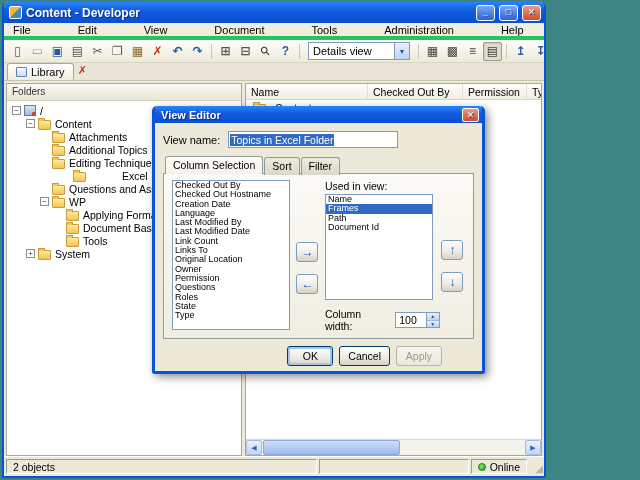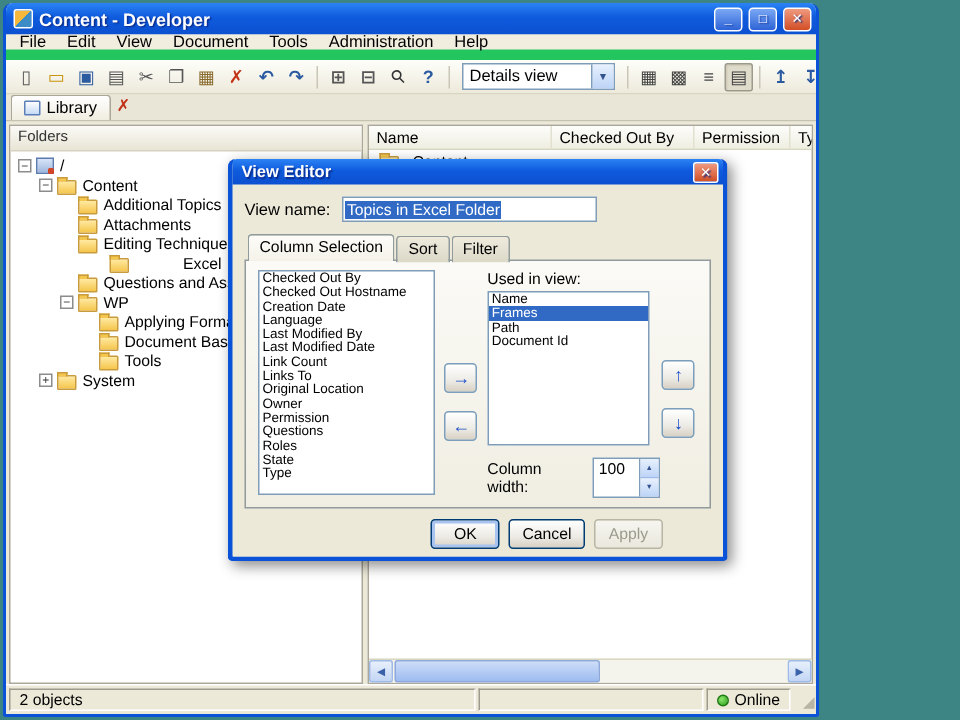--- a/index.html
+++ b/index.html
@@ -16,21 +16,21 @@
   .app-icon { width:13px; height:13px; flex:none; border-radius:2px;
     background:linear-gradient(135deg,#F5B73C 0 50%,#3C8CC8 50% 100%); border:1px solid #fff; }
   .title-text { flex:1; white-space:nowrap; overflow:hidden; }
   .winbtn { width:19px; height:16px; flex:none; border-radius:3px; border:1px solid #fff;
     color:#fff; font-size:9px; line-height:13px; text-align:center; font-weight:bold;
     background:linear-gradient(#7AA8F5,#2E63D6); }
   .winbtn.close { background:linear-gradient(#F09A80,#D14E24); }
 
   
   .menubar { height:17px; flex:none; display:flex; align-items:center; background:#F1EEDF;
-    border-bottom:7px solid #22c55e; font-size:11px; padding-left:2px; }
+    border-bottom:4px solid #22c55e; font-size:11px; padding-left:2px;gap:33px; }
   .menu-item { padding:1px 7px; }
 
   
   .toolbar { height:23px; flex:none; display:flex; align-items:center; padding:1px 4px; gap:1px;
     background:linear-gradient(#FEFEFA,#EDEADB); border-bottom:1px solid #D8D5C2; }
   .tbtn { width:19px; height:19px; display:flex; align-items:center; justify-content:center;
     border:1px solid transparent; border-radius:2px; font-size:12px; flex:none; }
   .tbtn.pressed { background:#E0DCCB; border:1px solid #9C9A8C; box-shadow:inset 1px 1px 1px #CFCBB8; }
   .tglyph { display:inline-block; line-height:1; }
   .tglyph.rot { transform:rotate(-45deg); }
@@ -127,21 +127,21 @@
   .lb-av { width:118px; height:150px; }
   .lb-used { width:108px; height:128px; }
   .lb-item { font-size:9px; line-height:9.3px; padding-left:2px; white-space:nowrap; }
   .lb-item.selected { background:#316AC5; color:#fff; }
   .arrows-col { width:36px; align-items:center; padding-top:62px; gap:12px; }
   .updown-col { width:26px; align-items:center; padding-top:60px; gap:12px; }
   .sq-btn { width:22px; height:20px; flex:none; background:linear-gradient(#FFFFFF,#ECEBE5 60%,#D8D0C4);
     border:1px solid #7B9EBD; border-radius:3px; color:#1E4FC8; font-size:12px; font-weight:bold;
     display:flex; align-items:center; justify-content:center; }
   .colwidth-row { display:flex; align-items:center; gap:6px; margin-top:8px; font-size:10.5px; flex:none; }
-  .spin { width:46px; height:27px; border:1px solid #7F9DB9; background:#fff; display:flex; }
+  .spin { width:46px; height:16px; border:1px solid #7F9DB9; background:#fff; display:flex; }
   .spin-val { flex:1; font-size:10.5px; padding:1px 3px; }
   .spin-btns { width:13px; display:flex; flex-direction:column; border-left:1px solid #7F9DB9; }
   .spin-btns span { flex:1; font-size:5px; display:flex; align-items:center; justify-content:center;
     background:linear-gradient(#E7F0FD,#BDD4F7); color:#34538C; }
   .spin-btns span:first-child { border-bottom:1px solid #9EBAE8; }
   .dlg-buttons { flex:none; display:flex; justify-content:flex-end; gap:6px; margin-top:7px; padding-right:32px; }
   .xp-btn { min-width:46px; height:20px; background:linear-gradient(#FFFFFF,#ECEBE5 60%,#D8D0C4);
     border:1px solid #003C74; border-radius:3px; font-size:10.5px; padding:0 8px; }
   .xp-btn.focused { box-shadow:inset 0 0 0 2px #A8C3F0; }
   .xp-btn.disabled { color:#9C9A8C; border-color:#B9B5A5; background:linear-gradient(#F6F5F0,#EAE8DD); }
@@ -264,26 +264,26 @@
             <span class="tlabel">/</span>
           </div>
           <div class="tree-row" style="padding-left: 19px;">
             <span class="expander">−</span>
             <span class="ficon"></span>
             <span class="tlabel">Content</span>
           </div>
           <div class="tree-row" style="padding-left: 33px;">
             <span class="exp-spacer"></span>
             <span class="ficon"></span>
+            <span class="tlabel">Attachments</span>
+          </div>
+          <div class="tree-row" style="padding-left: 33px;">
+            <span class="exp-spacer"></span>
+            <span class="ficon"></span>
             <span class="tlabel">Additional Topics</span>
-          </div>
-          <div class="tree-row" style="padding-left: 33px;">
-            <span class="exp-spacer"></span>
-            <span class="ficon"></span>
-            <span class="tlabel">Attachments</span>
           </div>
           <div class="tree-row" style="padding-left: 33px;">
             <span class="exp-spacer"></span>
             <span class="ficon"></span>
             <span class="tlabel">Editing Techniques</span>
           </div>
           <div class="tree-row" style="padding-left: 22px; gap: 32px;">
             <span class="exp-spacer"></span>
             <span class="ficon"></span>
             <span class="tlabel">Excel</span>

